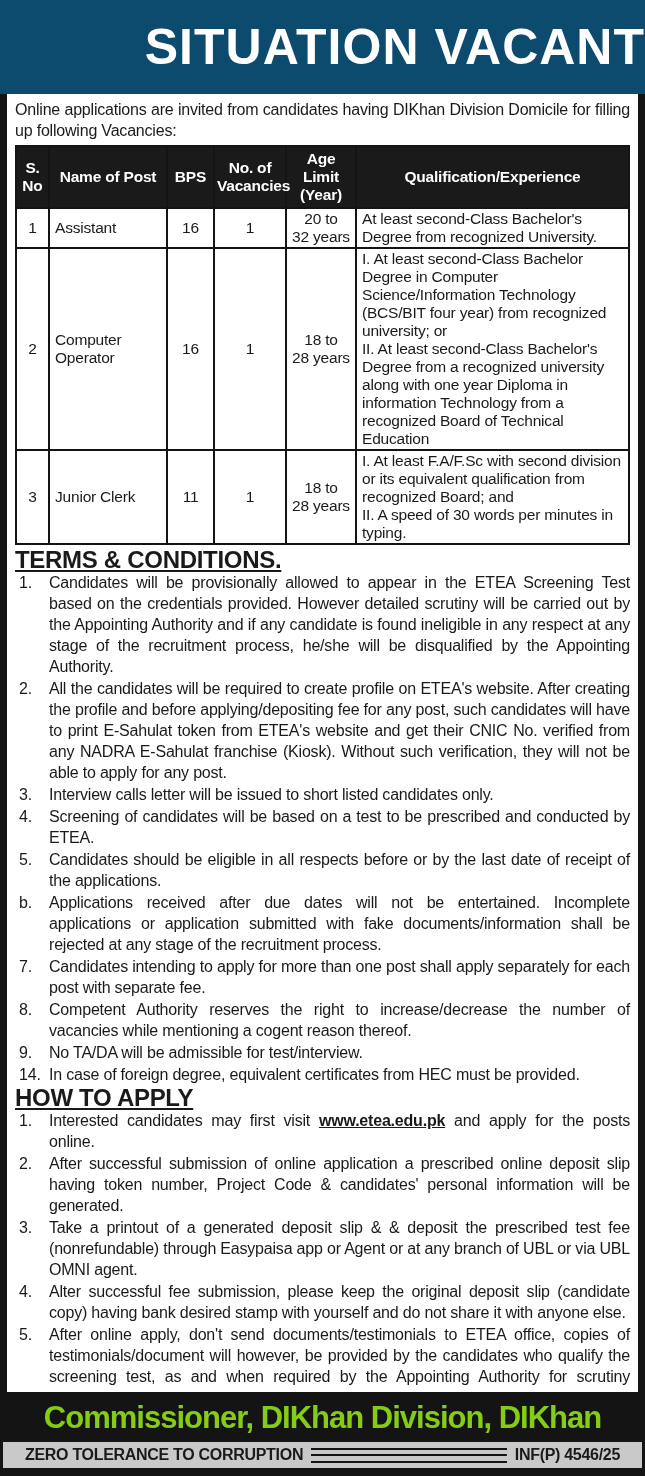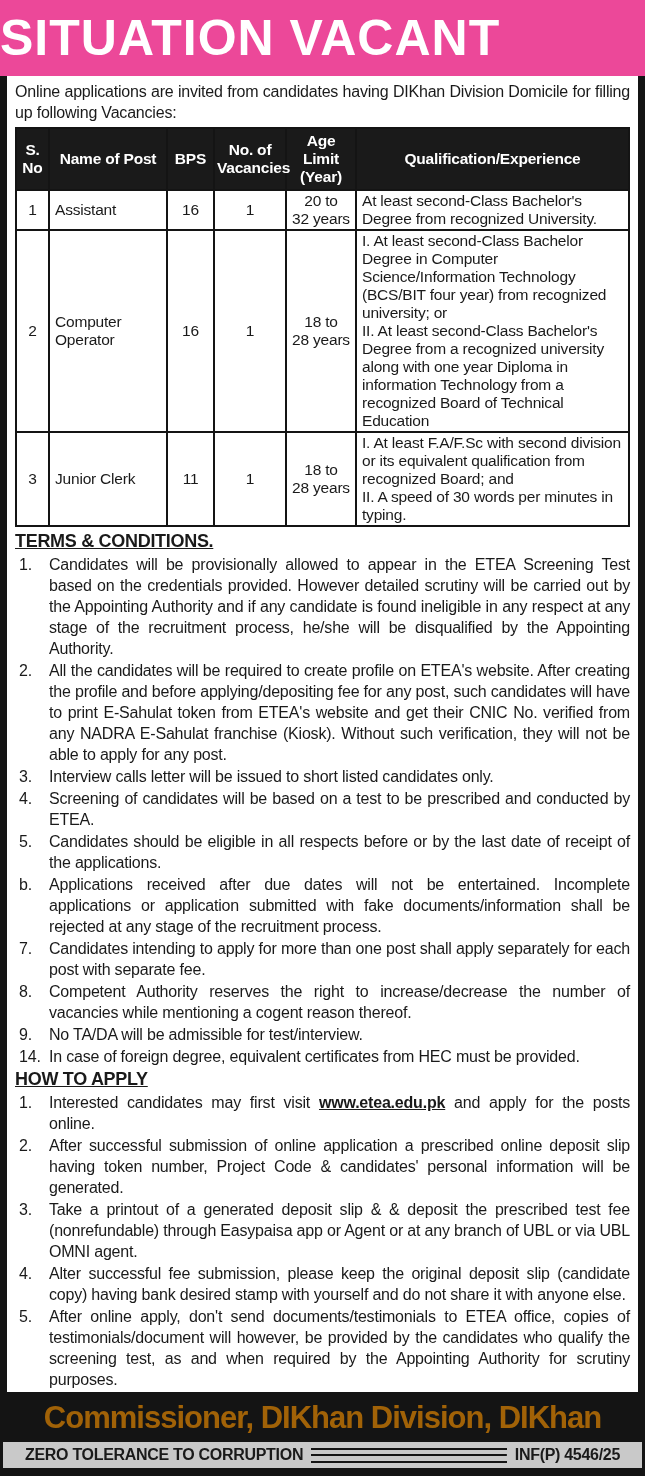--- a/index.html
+++ b/index.html
@@ -6,21 +6,21 @@
   body{
     width:645px;height:1476px;
     background:#141414;
     font-family:"Liberation Sans", sans-serif;
     color:#1a1a1a;
     -webkit-font-smoothing:antialiased;
   }
   .ad{width:645px;height:1476px;display:flex;flex-direction:column;background:#141414;overflow:hidden;}
 
   
-  .banner-top{height:76px;flex:0 0 auto;display:flex;align-items:center;justify-content:flex-start;background:#ec4899;}
+  .banner-top{height:94px;flex:0 0 auto;display:flex;align-items:center;justify-content:flex-end;background:#0c4a6e;}
   .banner-top h1{
     margin:0;color:#fff;font-size:50px;font-weight:bold;letter-spacing:1px;white-space:nowrap;
   }
 
   
   .content{
     flex:1 1 auto;margin:0 7px;background:#fff;border-bottom:3px solid #141414;
     padding:5px 8px 4px 8px;overflow:hidden;
     font-size:16px;letter-spacing:-0.2px;line-height:21px;
   }
@@ -30,36 +30,36 @@
   th,td{border:2px solid #141414;padding:1px 5px;font-size:15.5px;line-height:18px;}
   th{
     background:#1a1a1a;color:#fff;font-weight:bold;text-align:center;
     white-space:pre-line;padding:3px 2px;
   }
   td{vertical-align:middle;}
   td.c{text-align:center;}
   .pre{white-space:pre-line;}
 
   .sec-heading{
-    font-size:18px;font-weight:bold;letter-spacing:-0.3px;
+    font-size:24px;font-weight:bold;letter-spacing:-0.3px;
     text-decoration:underline;margin:2px 0 2px 0;
   }
 
   .li{display:flex;margin:0 0 1px 0;}
   .li .num{flex:0 0 30px;padding-left:4px;}
   .li .txt{flex:1 1 auto;text-align:justify;}
   .li .txt span.b{font-weight:bold;}
   .li .txt span.u{text-decoration:underline;}
 
   
   .banner-bottom{
     height:45px;flex:0 0 auto;display:flex;align-items:center;justify-content:center;background:#141414;
   }
   .banner-bottom h2{
-    margin:0;color:#a16207;font-size:31px;font-weight:bold;letter-spacing:-1px;white-space:nowrap;
+    margin:0;color:#84cc16;font-size:31px;font-weight:bold;letter-spacing:-1px;white-space:nowrap;
   }
 
   
   .graybar{
     height:26px;flex:0 0 auto;margin:0 1px;background:#c9c9c9;border:2px solid #141414;
     display:flex;align-items:center;padding:0 22px;
   }
   .graybar .slogan{font-weight:bold;font-size:16px;letter-spacing:-0.3px;white-space:nowrap;}
   .graybar .ref{font-weight:bold;font-size:16px;letter-spacing:-0.3px;white-space:nowrap;}
   .lines{

